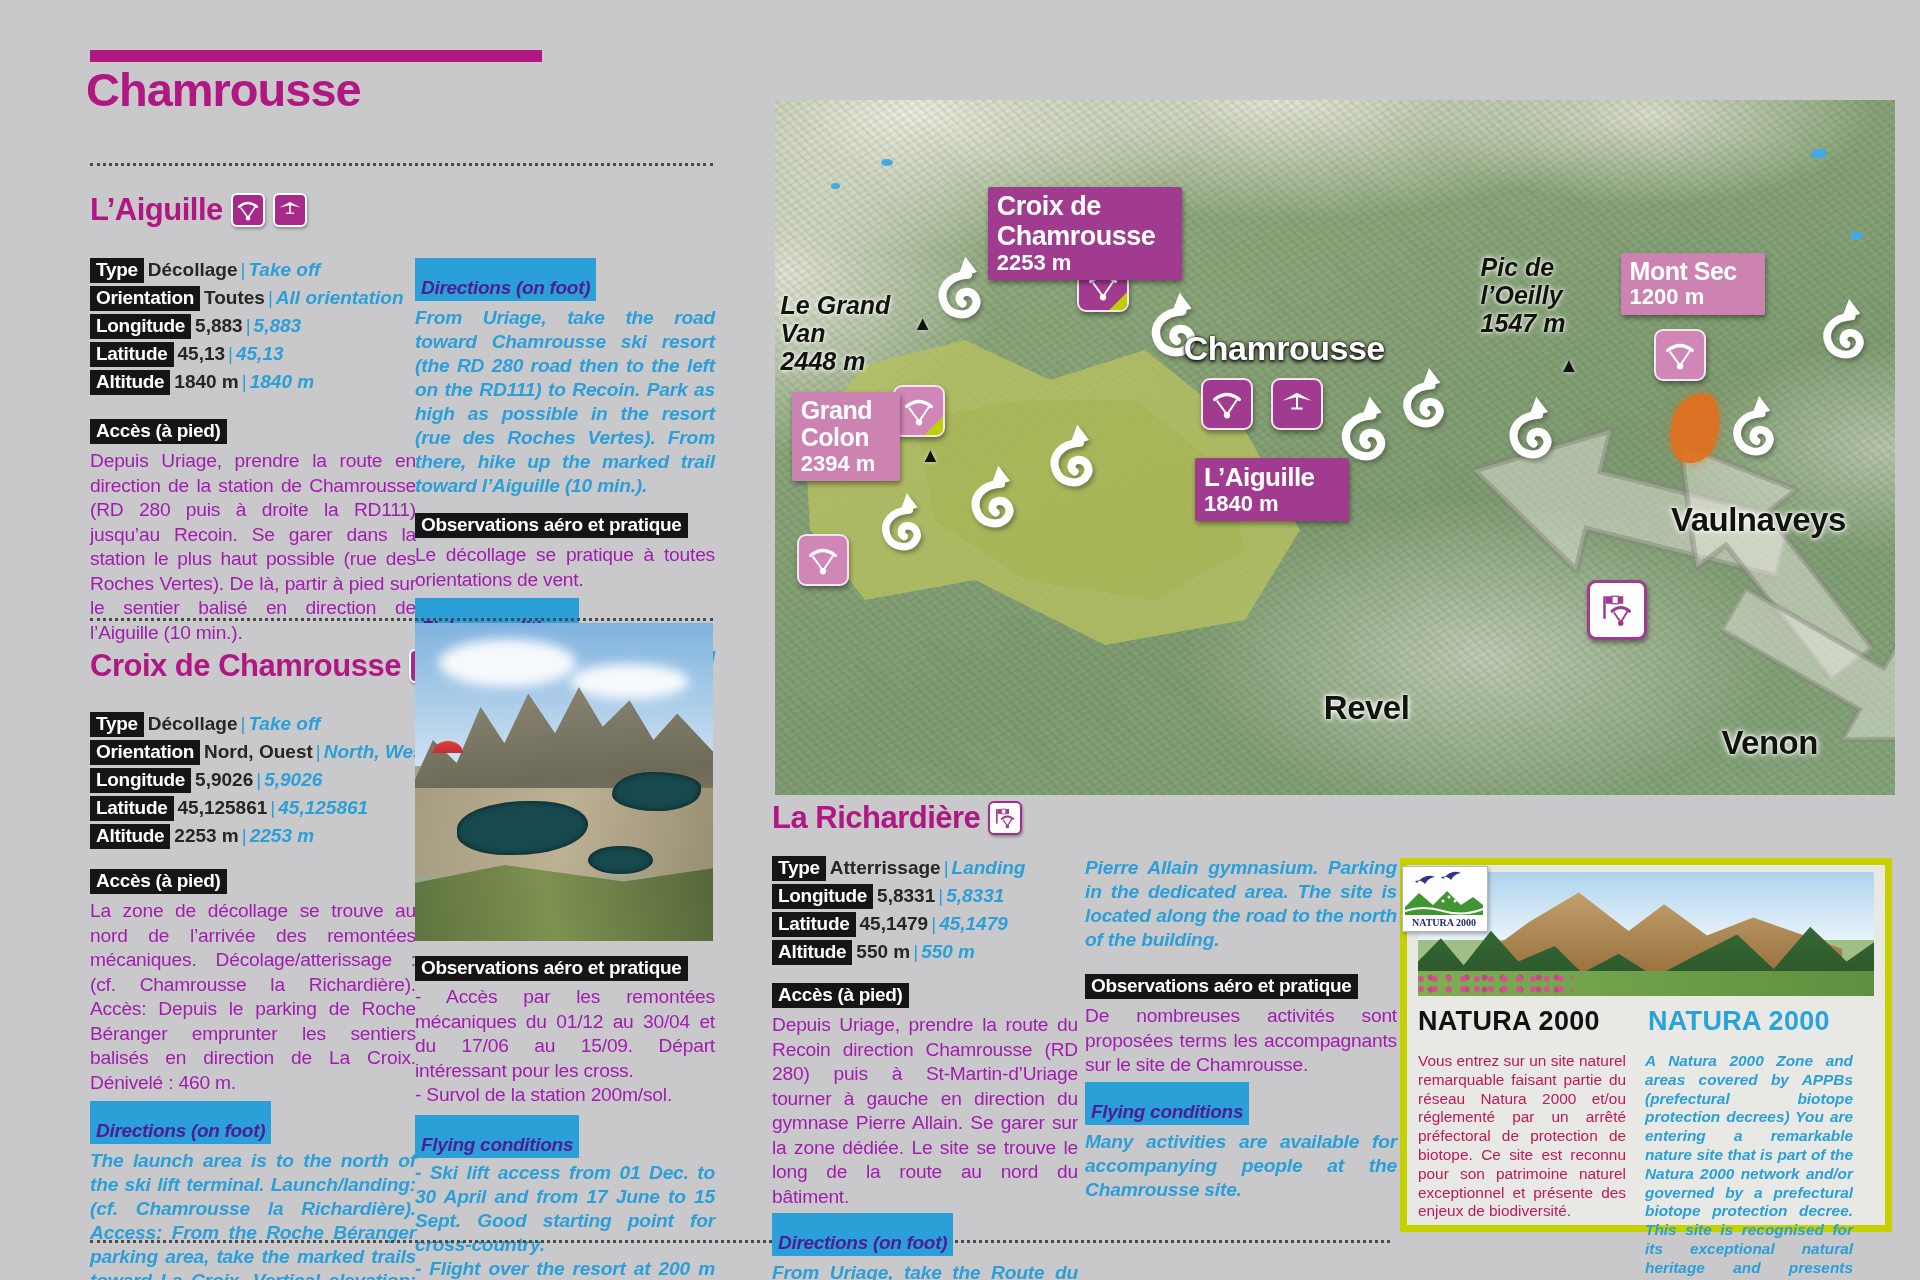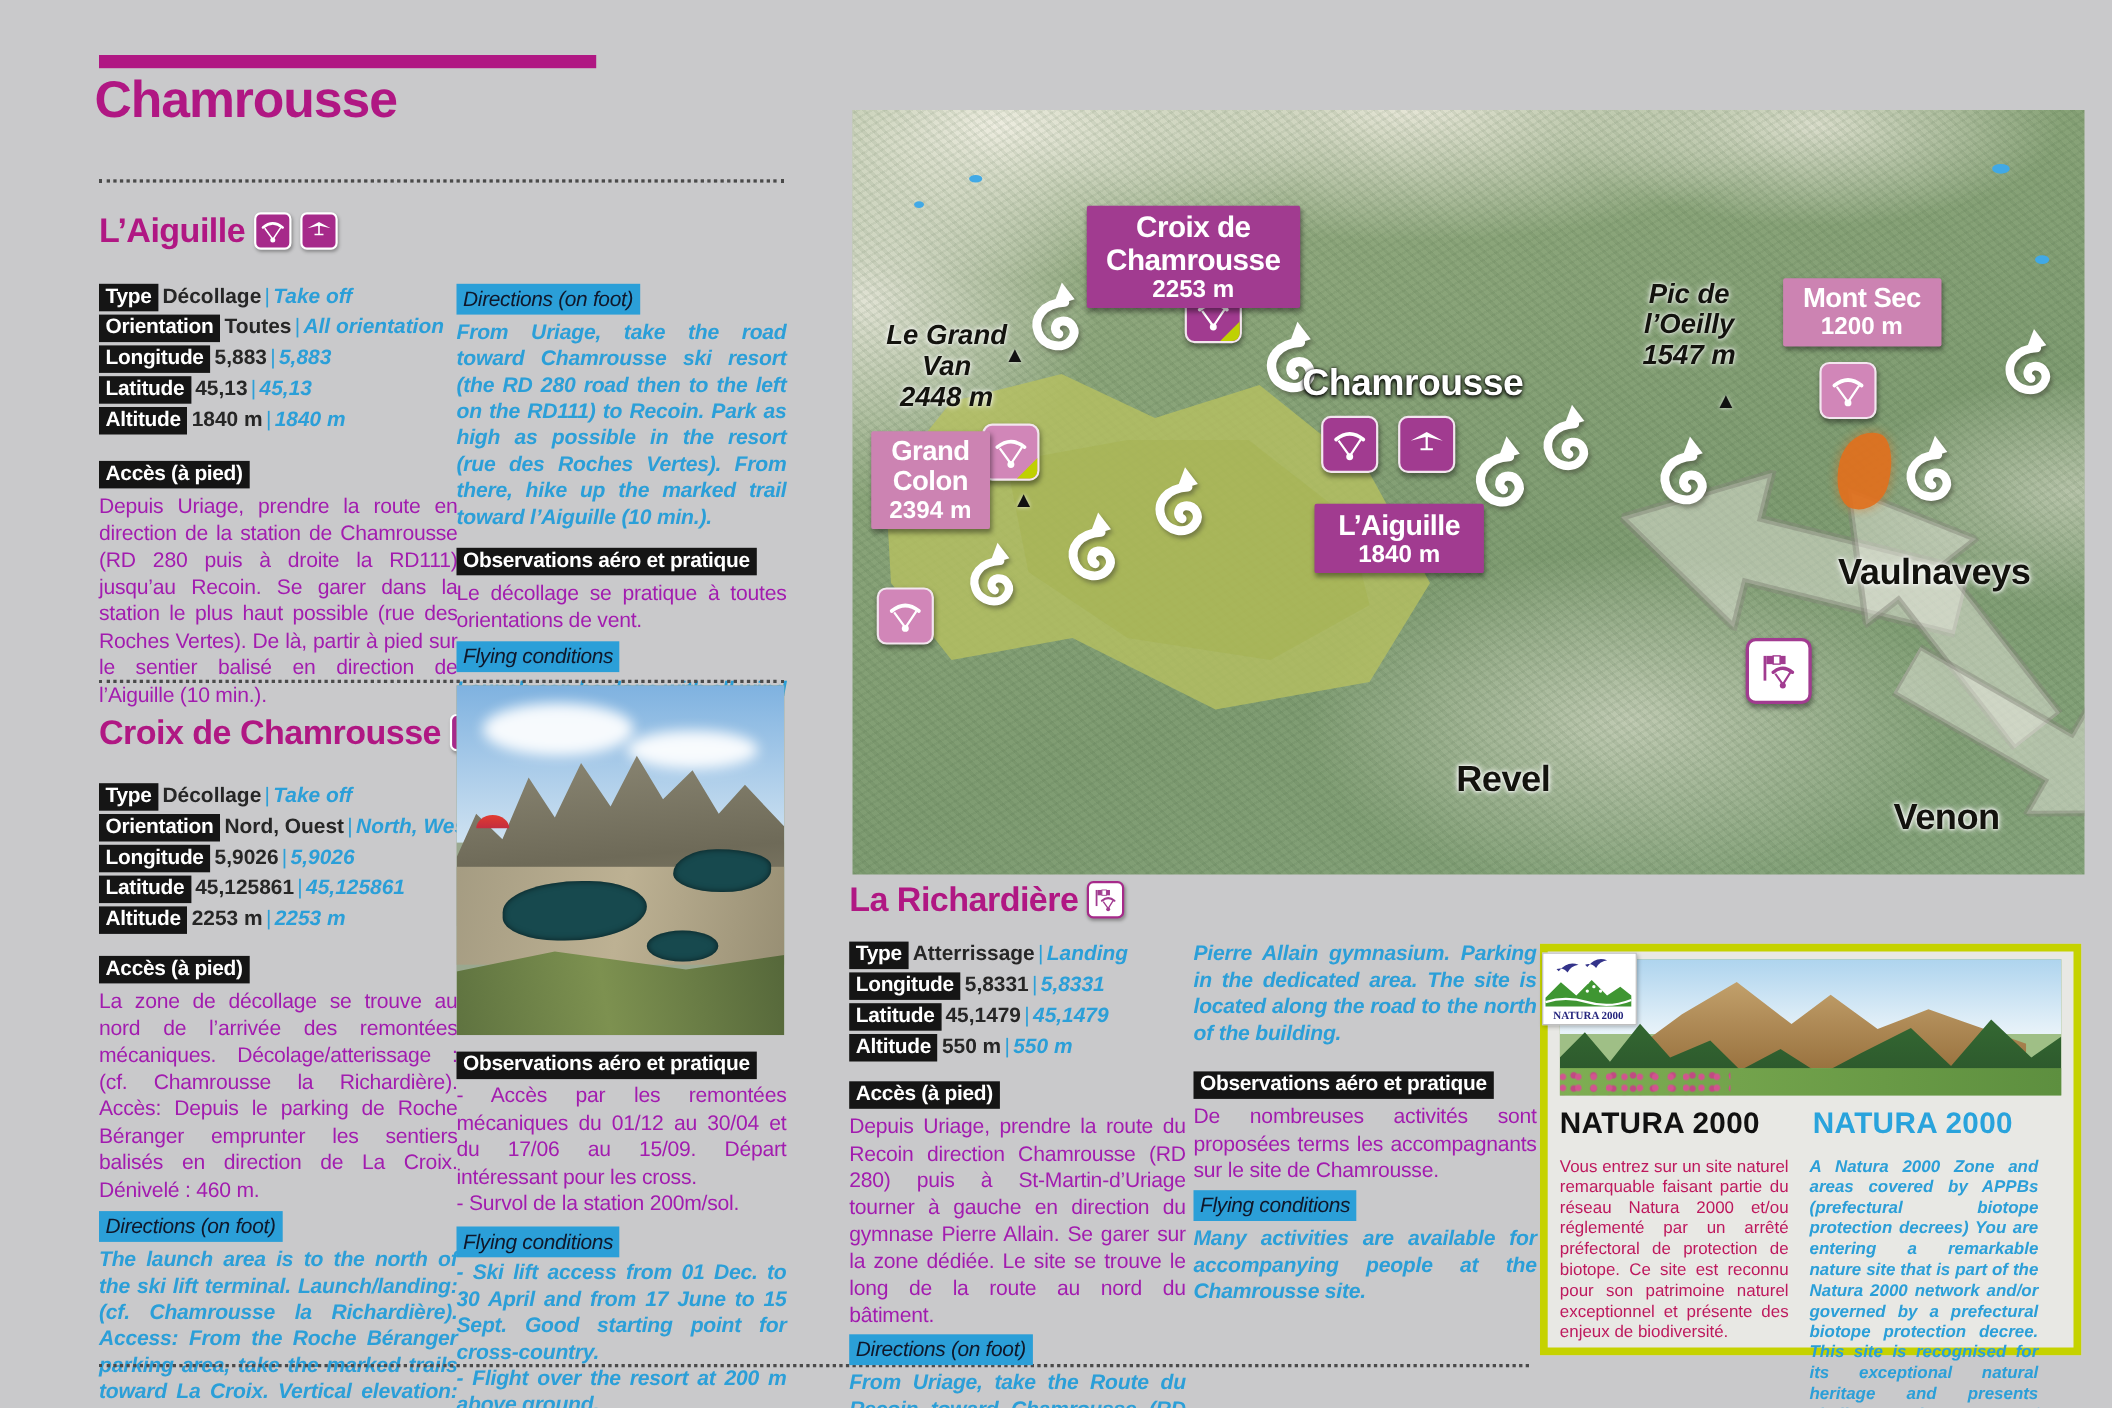--- a/index.html
+++ b/index.html
@@ -5,21 +5,21 @@
   html,body{margin:0;padding:0}
   body{width:1920px;height:1280px;position:relative;overflow:hidden;background:#c9c9cb;
        font-family:"Liberation Sans","DejaVu Sans",sans-serif;color:#262626}
   .abs{position:absolute}
   
   .page-title{left:86px;top:62px;font-size:47px;font-weight:bold;color:#b01783;letter-spacing:-1px}
   .accent-bar{left:90px;top:50px;width:452px;height:12px;background:#b01783}
   .dots{border-top:3px dotted #4a4a4a;height:0}
   h2.sec{margin:0;font-size:31px;font-weight:bold;color:#b01783;letter-spacing:-.5px;display:flex;align-items:center;gap:8px}
   .kchip{display:inline-block;background:#151515;color:#fff;font-weight:bold;font-size:19px;padding:1px 6px 2px;letter-spacing:-.3px}
-  .bchip{display:inline-block;background:#2b9fd8;color:#0f172a;font-weight:normal;font-style:italic;font-size:19px;padding:4px 6px 2px;letter-spacing:-.3px}
+  .bchip{display:inline-block;background:#2b9fd8;color:#4c1d95;font-weight:bold;font-style:italic;font-size:19px;padding:19px 6px 2px;letter-spacing:-.3px}
   .drow{margin-bottom:3px;font-size:19px;white-space:nowrap}
   .vfr{font-weight:bold;color:#262626;margin-left:4px}
   .pipe{color:#2b9fd8;margin:0 3px;font-weight:normal}
   .ven{color:#2b9fd8;font-style:italic;font-weight:bold}
   .para{font-size:19.2px;line-height:24.5px;text-align:justify;letter-spacing:-.2px;margin:5px 0 0;color:#a21caf}
   .para-blue{font-size:19.2px;line-height:24px;text-align:justify;letter-spacing:-.2px;margin:5px 0 0;
              color:#2b9fd8;font-style:italic;font-weight:bold}
   .gap{margin-top:15px}
   
   .hchip{width:30px;height:30px;border-radius:6px;background:#a62a8a;border:2px solid #fff;
@@ -31,21 +31,21 @@
       radial-gradient(ellipse 420px 200px at 12% 2%, rgba(242,240,229,.95), rgba(242,240,229,0) 70%),
       radial-gradient(ellipse 520px 170px at 45% 0%, rgba(236,234,221,.92), rgba(236,234,221,0) 70%),
       radial-gradient(ellipse 320px 130px at 78% 2%, rgba(232,231,218,.85), rgba(232,231,218,0) 70%),
       radial-gradient(ellipse 300px 260px at 1% 25%, rgba(238,236,226,.85), rgba(238,236,226,0) 70%),
       radial-gradient(ellipse 280px 150px at 99% 50%, rgba(228,227,214,.55), rgba(228,227,214,0) 70%),
       radial-gradient(ellipse 420px 220px at 63% 80%, rgba(233,231,219,.6), rgba(233,231,219,0) 70%),
       linear-gradient(160deg,#9db08a 0%,#8ba57a 30%,#7f9c72 60%,#86a47c 100%)}
   .map-tex{position:absolute;inset:0;background:
       repeating-linear-gradient(45deg, rgba(40,70,35,.07) 0 3px, transparent 3px 7px),
       repeating-linear-gradient(-30deg, rgba(30,60,30,.06) 0 2px, transparent 2px 6px)}
-  .mlabel{position:absolute;text-align:center;font-weight:bold}
+  .mlabel{position:absolute;font-weight:bold}
   .mbox{background:#a13b90;color:#fff;padding:5px 9px;line-height:1.1;border-radius:2px;
         box-shadow:1px 3px 5px rgba(0,0,0,.4)}
   .mbox.pink{background:#cc83b2}
   .mbox .bl{font-size:27px;letter-spacing:-.5px}
   .mbox .alt{font-size:22px}
   .place-white{color:#fff;font-size:34px;letter-spacing:-.5px;text-shadow:0 2px 4px #000,0 0 3px #000}
   .place-dark{color:#13130e;font-size:33px;letter-spacing:-.5px;line-height:1.05;
               text-shadow:0 0 7px rgba(255,255,255,.95),0 0 4px rgba(255,255,255,.9),0 0 2px rgba(255,255,255,.9)}
   .peak{font-style:italic;color:#13130e;font-size:25px;line-height:1.12;
         text-shadow:0 0 6px rgba(255,255,255,.95),0 0 3px rgba(255,255,255,.9)}

